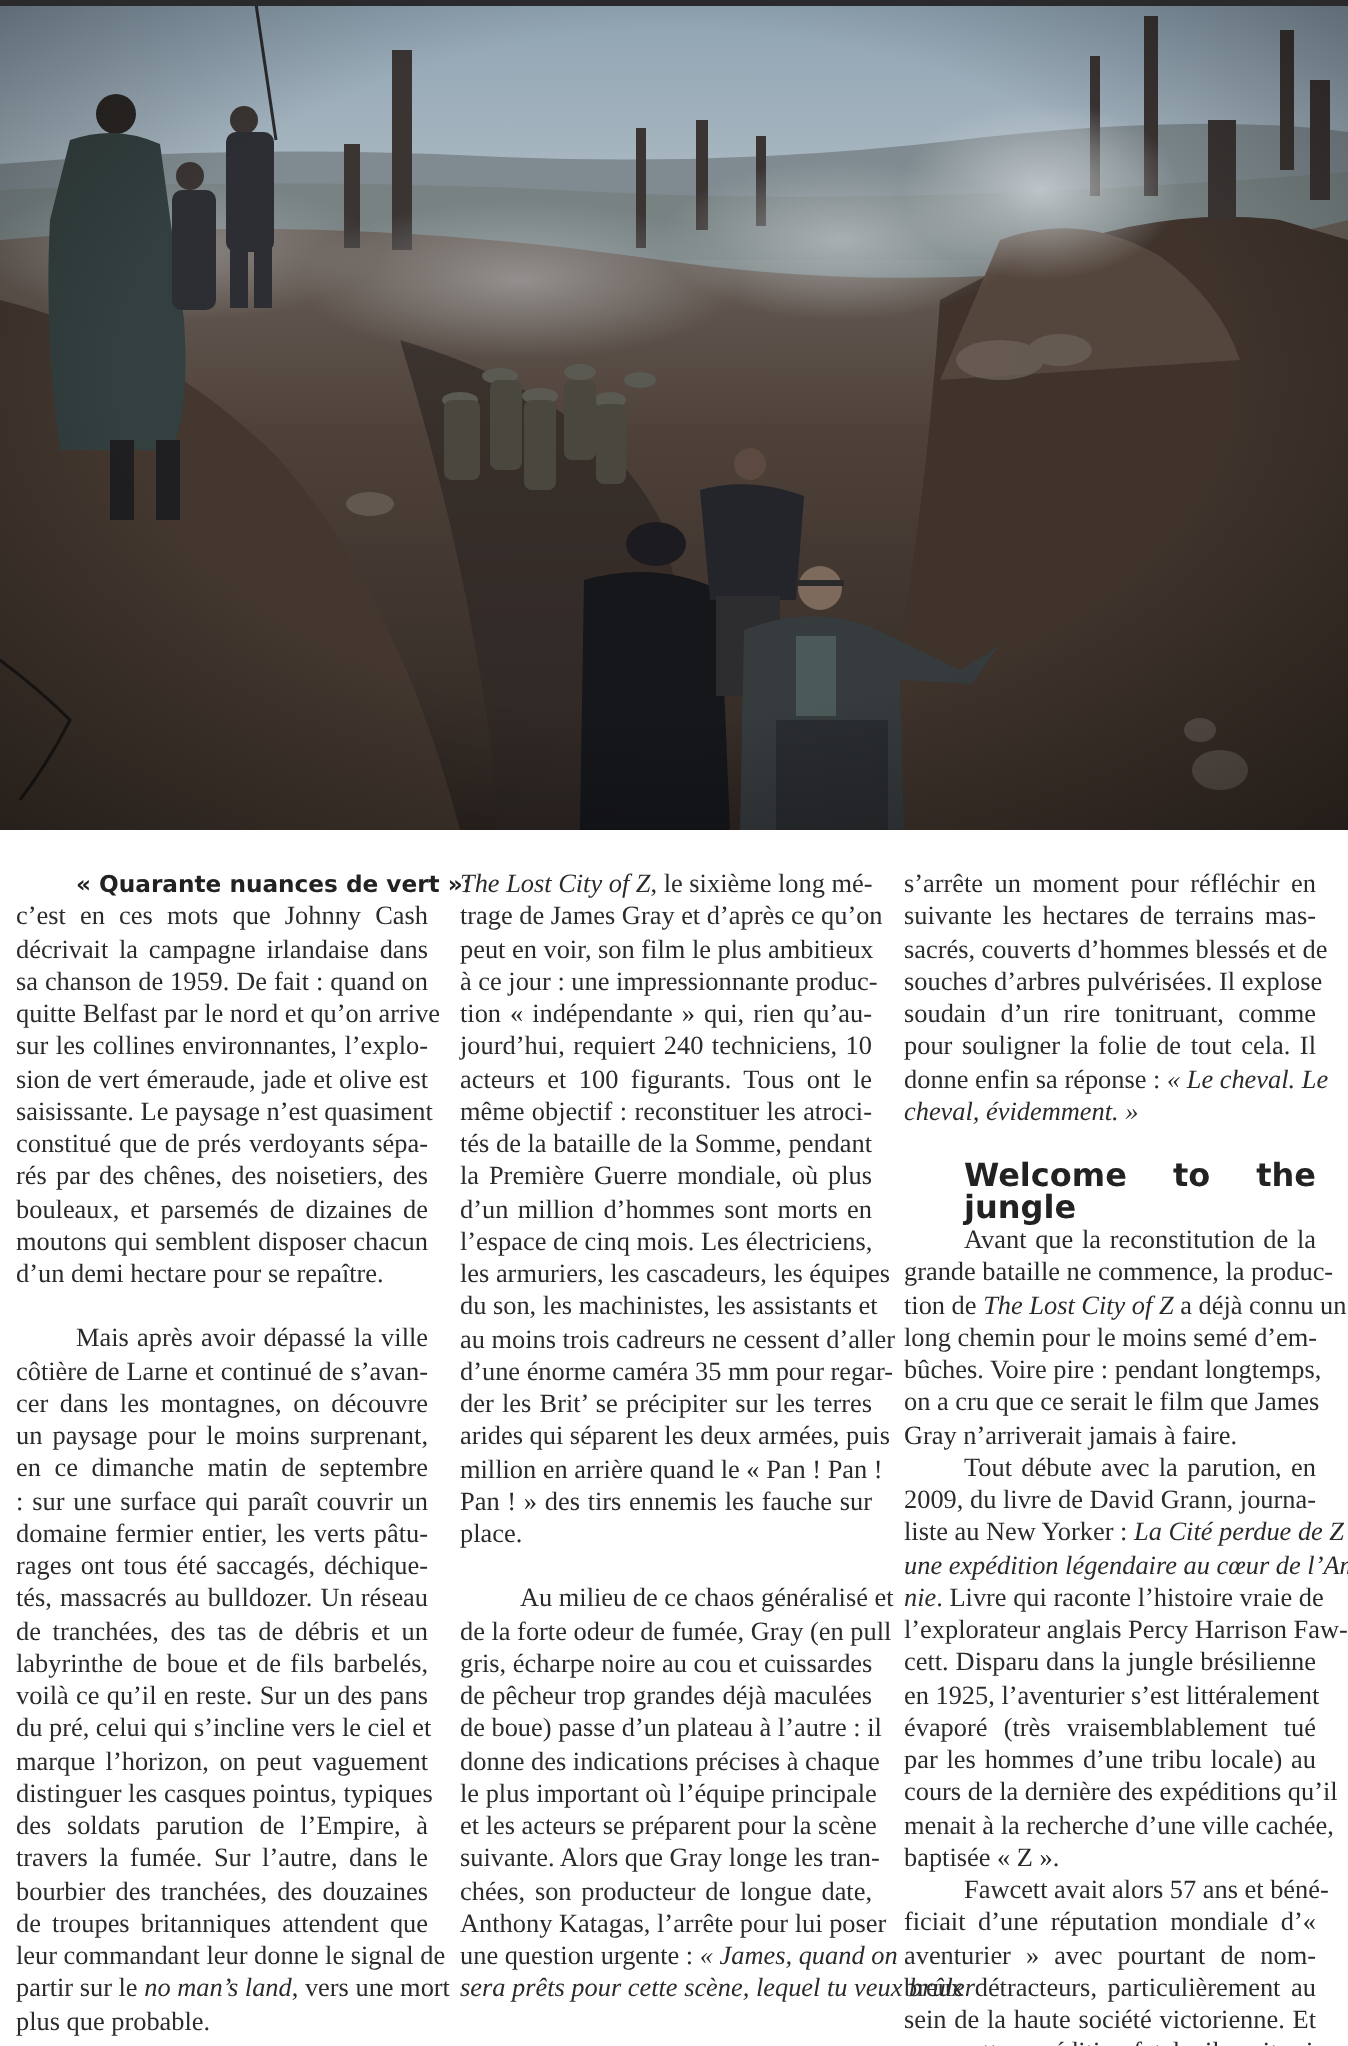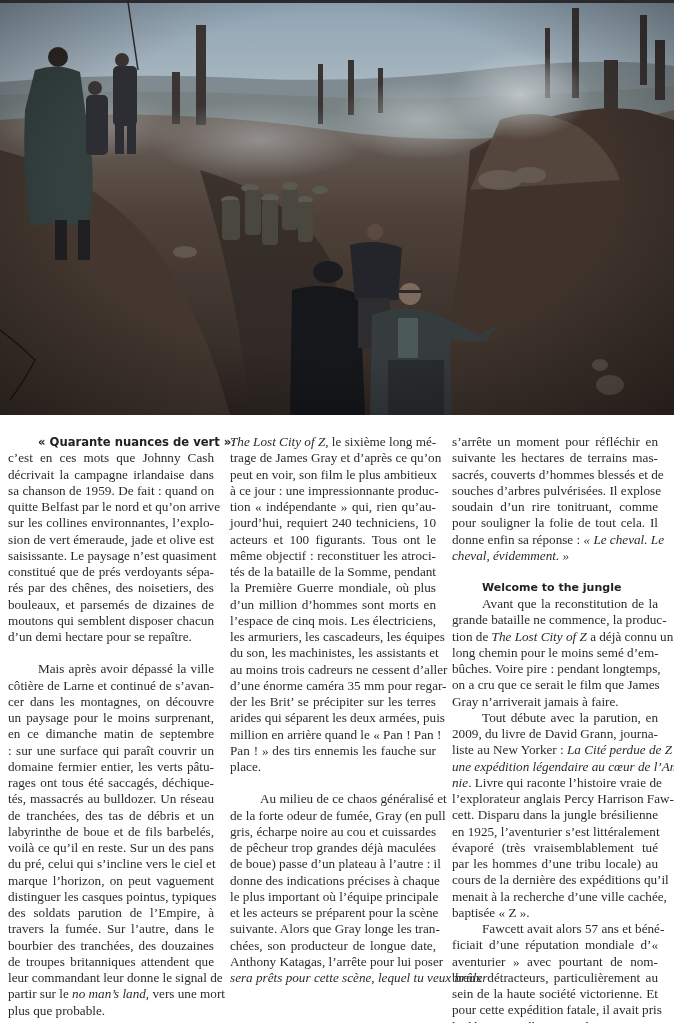--- a/index.html
+++ b/index.html
@@ -23,21 +23,21 @@
   }
   .col-1 { left: 8px; }
   .col-2 { left: 230px; }
   .col-3 { left: 452px; }
   .lead {
     font-family: "DejaVu Sans", "Liberation Sans", sans-serif;
     font-weight: bold; font-size: 11.6px; color: #222;
   }
   .subhead {
     font-family: "DejaVu Sans", "Liberation Sans", sans-serif;
-    font-weight: bold; font-size: 11px; color: #222;
+    font-weight: bold; font-size: 16px; color: #222;
     margin: 16px 0 0 0; padding-left: 30px; line-height: 16px;
   }
   .col em { font-style: italic; }
   .line { display: block; text-align: justify; text-align-last: justify; white-space: nowrap; }
   .line.last { text-align-last: left; }
   .line.ind { padding-left: 30px; }
 </style>
 </head>
 <body>
 
@@ -232,20 +232,21 @@
       <span class="line">de la forte odeur de fumée, Gray (en pull</span>
       <span class="line">gris, écharpe noire au cou et cuissardes</span>
       <span class="line">de pêcheur trop grandes déjà maculées</span>
       <span class="line">de boue) passe d’un plateau à l’autre : il</span>
       <span class="line">donne des indications précises à chaque</span>
       <span class="line">le plus important où l’équipe principale</span>
       <span class="line">et les acteurs se préparent pour la scène</span>
       <span class="line">suivante. Alors que Gray longe les tran-</span>
       <span class="line">chées, son producteur de longue date,</span>
       <span class="line">Anthony Katagas, l’arrête pour lui poser</span>
+      <span class="line"><span>une question urgente : </span><em>« James, quand on</em></span>
       <span class="line"><em>sera prêts pour cette scène, lequel tu veux brûler</em></span>
     </div>
   <div class="col col-3">
       <span class="line">s’arrête un moment pour réfléchir en</span>
       <span class="line">suivante les hectares de terrains mas-</span>
       <span class="line">sacrés, couverts d’hommes blessés et de</span>
       <span class="line">souches d’arbres pulvérisées. Il explose</span>
       <span class="line">soudain d’un rire tonitruant, comme</span>
       <span class="line">pour souligner la folie de tout cela. Il</span>
       <span class="line"><span>donne enfin sa réponse : </span><em>« Le cheval. Le</em></span>

